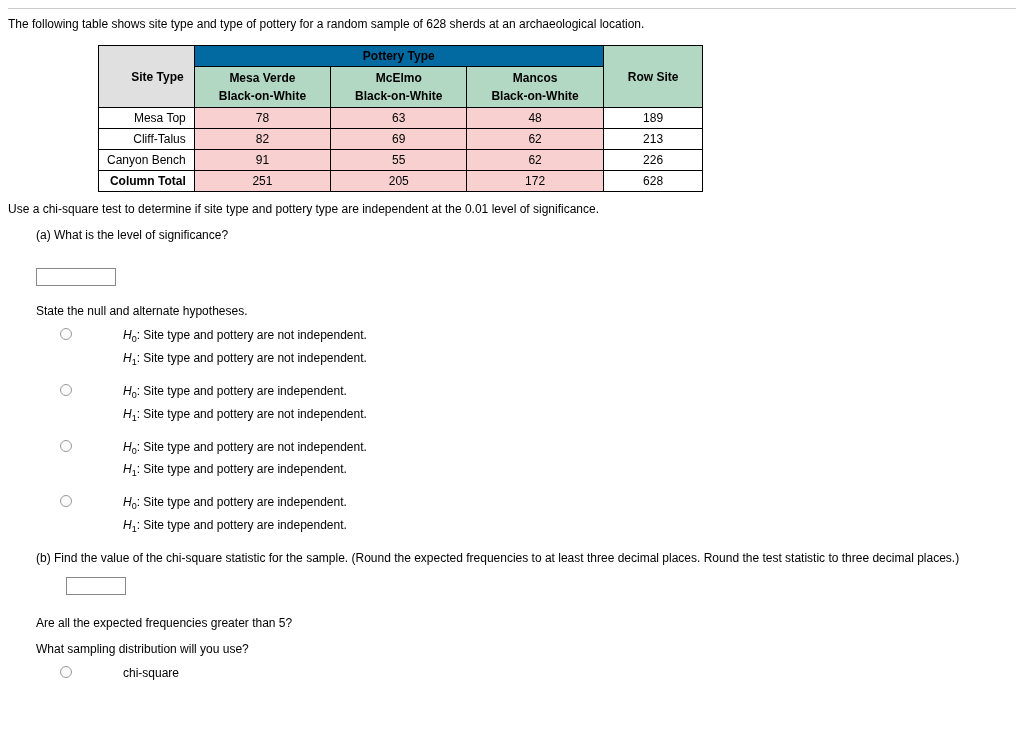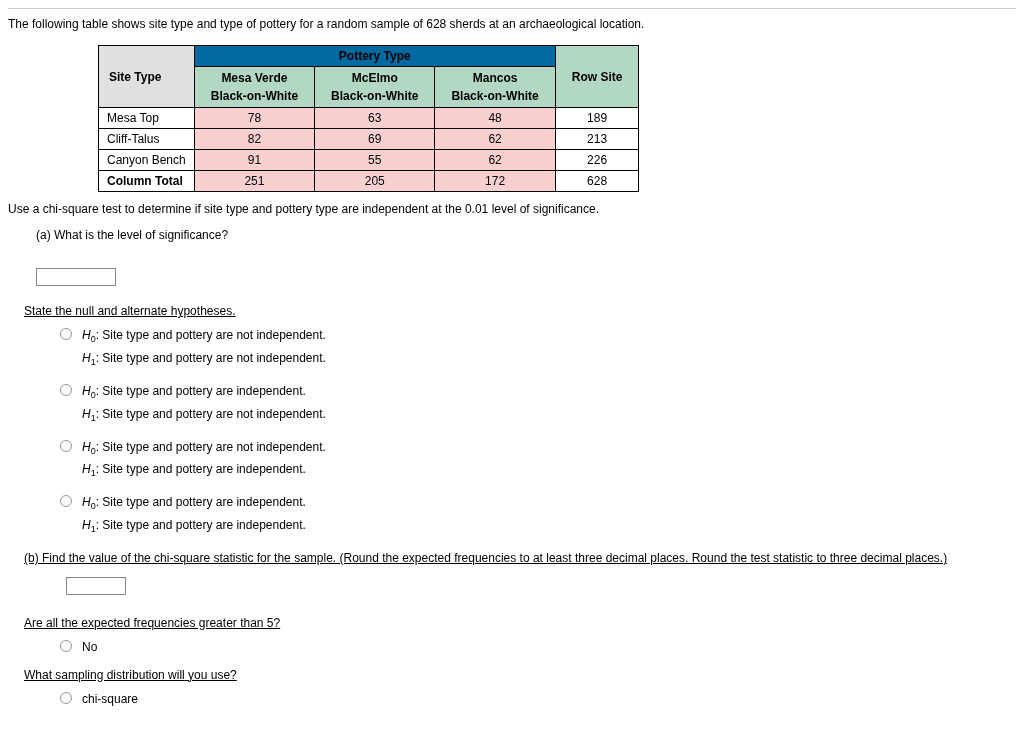--- a/index.html
+++ b/index.html
@@ -31,30 +31,30 @@
       padding: 1px 8px;
       text-align: center;
     }
     .header-green {
       background: #0369a1;
       font-weight: bold;
     }
     .col-header {
       background: #b2d8c4;
       font-weight: bold;
-      padding: 2px 16px;
+      padding: 2px 24px;
     }
     .site-type-header {
       background: #e0e0e0;
       font-weight: bold;
-      text-align: left;
+      text-align: right;
       padding: 2px 10px;
     }
     .row-label {
-      text-align: left;
+      text-align: right;
       padding-left: 8px;
     }
     .data-pink {
       background: #f8d0d0;
       text-align: center;
     }
     .bold {
       font-weight: bold;
     }
     .instruction {
@@ -75,32 +75,32 @@
     }
     .input-box-small {
       width: 60px;
       height: 18px;
       border: 1px solid #888;
       margin-left: 58px;
       margin-top: 4px;
       display: inline-block;
     }
     .prompt {
-      margin-left: 16px;
+      margin-left: 28px;
       margin-top: 8px;
       margin-bottom: 6px;
-      text-decoration: underline;
     }
     .options {
       margin-left: 52px;
     }
     .option-row {
       display: flex;
       align-items: flex-start;
       margin-bottom: 10px;
+      gap: 41px;
     }
     .radio {
       width: 12px;
       height: 12px;
       border: 1px solid #999;
       border-radius: 50%;
       margin-right: 10px;
       margin-top: 2px;
       flex-shrink: 0;
       background: #fafafa;
@@ -214,24 +214,20 @@
       <span class="line"><span class="ital">H</span><span class="sub">1</span><span>: </span><span>Site type and pottery are independent.</span></span>
     </div>
   </div>
 </div>
 
 <div class="prompt">(b) Find the value of the chi-square statistic for the sample. (Round the expected frequencies to at least three decimal places. Round the test statistic to three decimal places.)</div>
 <input class="input-box-small" type="text" style="">
 
 <div class="prompt" style="margin-top:18px">Are all the expected frequencies greater than 5?</div>
 <div class="options">
-  <div class="option-row">
-    <div class="radio"></div>
-    <div class="option-text">No</div>
-  </div>
 </div>
 
 <div class="prompt">What sampling distribution will you use?</div>
 <div class="options">
   <div class="option-row">
     <div class="radio"></div>
     <div class="option-text">chi-square</div>
   </div>
 
 </div>

